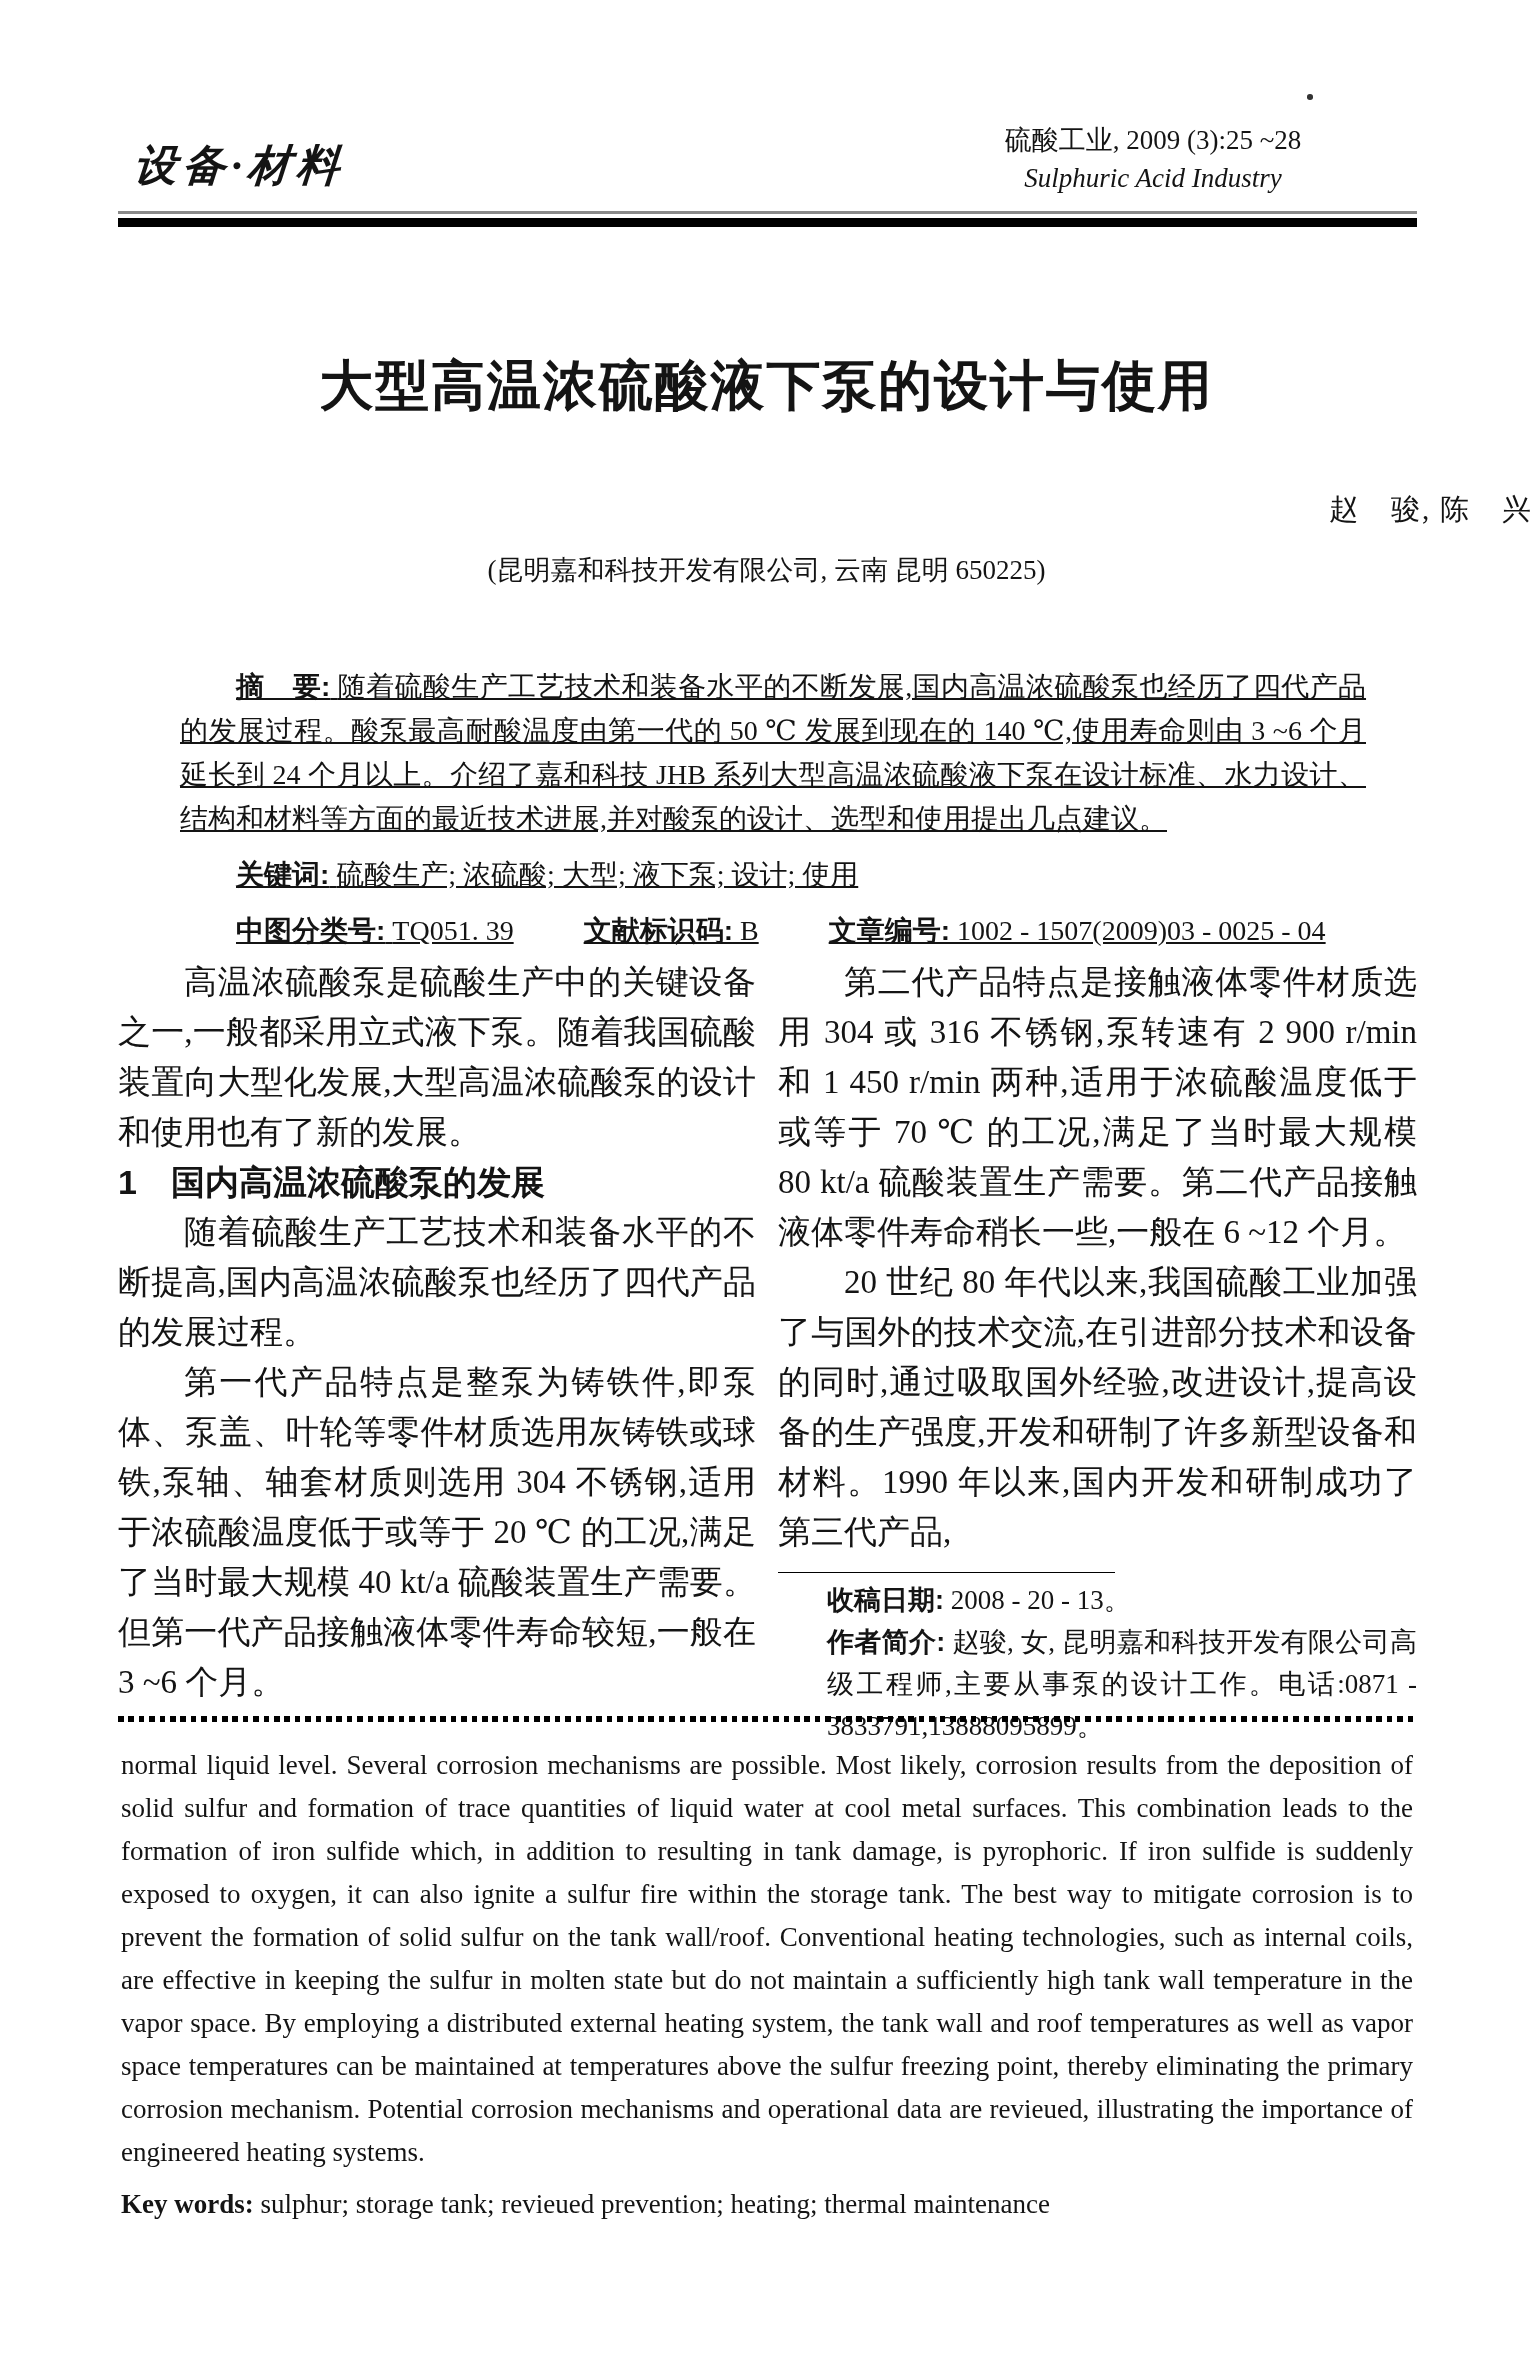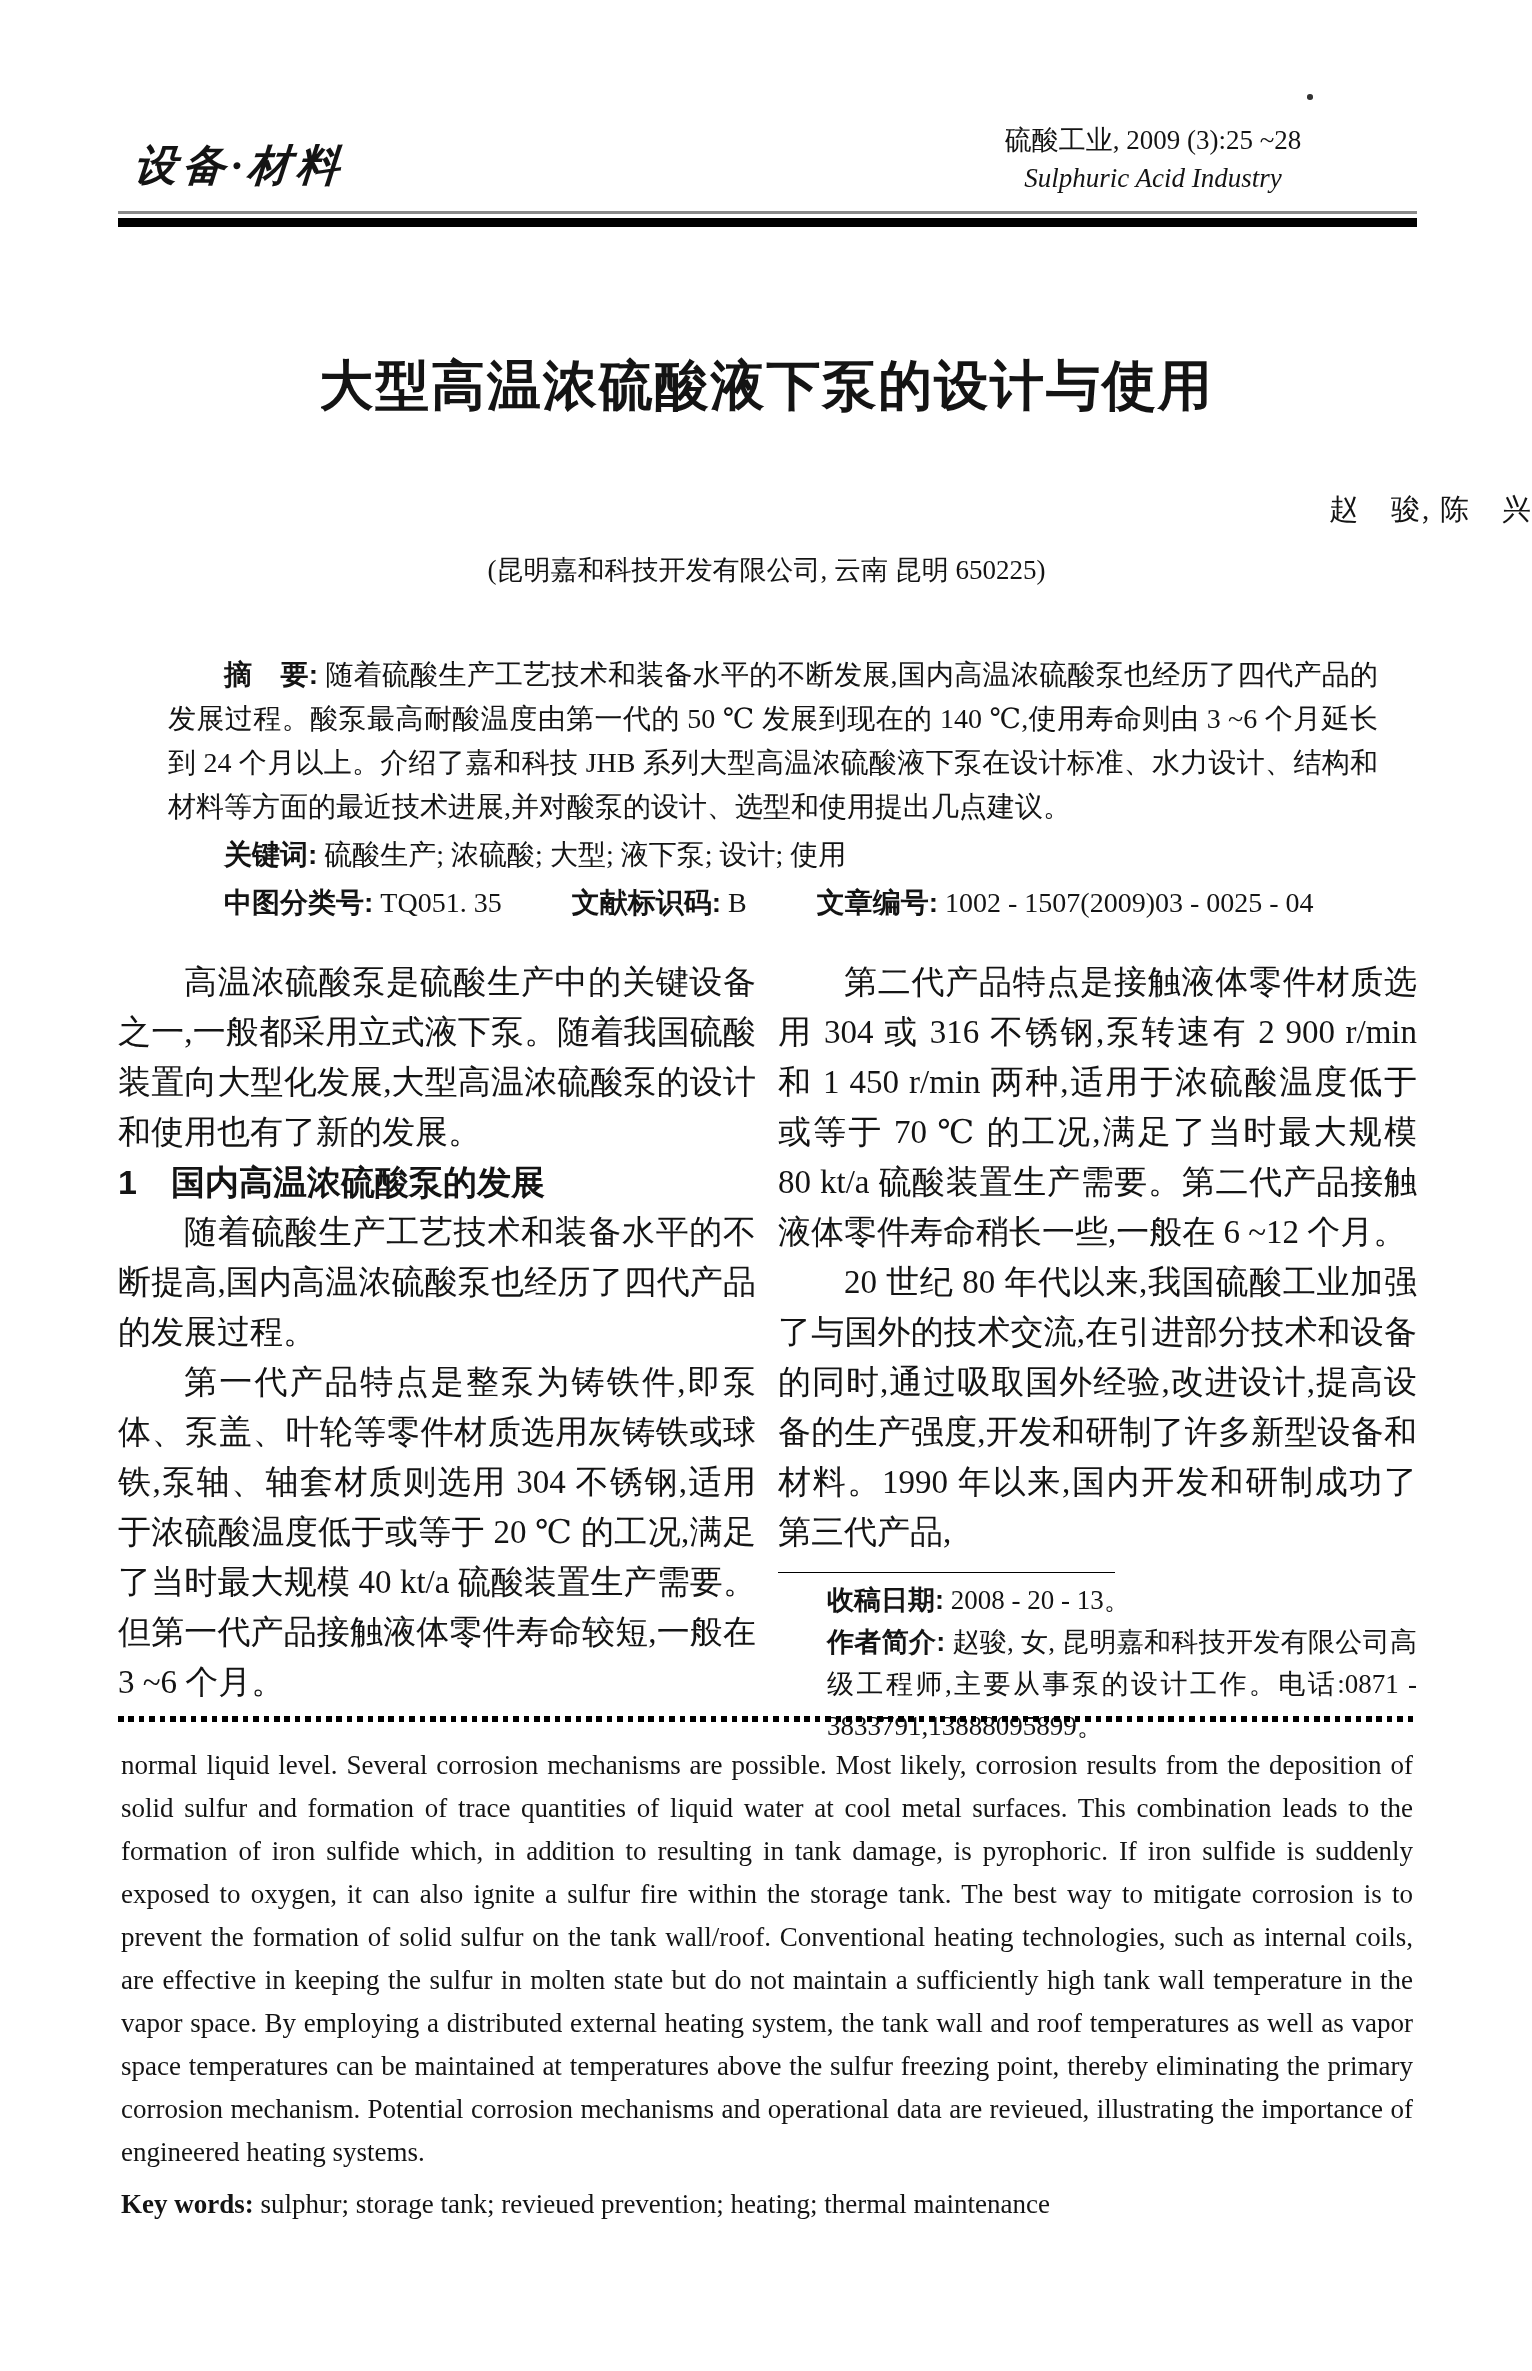--- a/index.html
+++ b/index.html
@@ -37,21 +37,21 @@
   }
   .affiliation{
     position:absolute;left:0;top:552px;width:100%;
     text-align:center;font-size:27px;
   }
   
   .abs-wrap{
     position:absolute;left:168px;top:653px;width:1210px;
     font-size:28px;line-height:44px;text-align:justify;
   }
-  .abs-wrap p{margin:0;}
+  .abs-wrap p{margin:12px;text-decoration:underline;}
   .abs-p{text-indent:2em;}
   .kw-p{text-indent:2em;margin-top:3.8px !important;}
   .meta-p{text-indent:2em;margin-top:3.8px !important;white-space:nowrap;}
   .lbl{font-family:"Liberation Sans","DejaVu Sans",sans-serif;font-weight:bold;}
   .meta-gap{display:inline-block;width:70px;}
   
   .columns{position:absolute;left:118px;top:957px;width:1299px;}
   .col{position:absolute;top:0;font-size:33px;line-height:50px;text-align:justify;}
   .col-left{left:0;width:638px;}
   .col-right{left:660px;width:639px;}
@@ -92,21 +92,21 @@
   <div class="rule-thick"></div>
   <div class="dot-artifact" style="left:1307px;top:94px;"></div>
 
   <div class="title">大型高温浓硫酸液下泵的设计与使用</div>
   <div class="authors">赵　骏, 陈　兴</div>
   <div class="affiliation">(昆明嘉和科技开发有限公司, 云南 昆明 650225)</div>
 
   <div class="abs-wrap">
     <p class="abs-p"><span class="lbl">摘　要:</span> <span>随着硫酸生产工艺技术和装备水平的不断发展,国内高温浓硫酸泵也经历了四代产品的发展过程。酸泵最高耐酸温度由第一代的 50 ℃ 发展到现在的 140 ℃,使用寿命则由 3 ~6 个月延长到 24 个月以上。介绍了嘉和科技 JHB 系列大型高温浓硫酸液下泵在设计标准、水力设计、结构和材料等方面的最近技术进展,并对酸泵的设计、选型和使用提出几点建议。</span></p>
     <p class="kw-p"><span class="lbl">关键词:</span> <span>硫酸生产; 浓硫酸; 大型; 液下泵; 设计; 使用</span></p>
-    <p class="meta-p"><span class="lbl">中图分类号:</span> <span>TQ051. 35</span><span class="meta-gap"></span><span class="lbl">文献标识码:</span> <span>B</span><span class="meta-gap"></span><span class="lbl">文章编号:</span> <span>1002 - 1507(2009)03 - 0025 - 04</span></p>
+    <p class="meta-p"><span class="lbl">中图分类号:</span> <span>TQ051. 39</span><span class="meta-gap"></span><span class="lbl">文献标识码:</span> <span>B</span><span class="meta-gap"></span><span class="lbl">文章编号:</span> <span>1002 - 1507(2009)03 - 0025 - 04</span></p>
   </div>
 
   <div class="columns">
     <div class="col col-left">
       <p>高温浓硫酸泵是硫酸生产中的关键设备之一,一般都采用立式液下泵。随着我国硫酸装置向大型化发展,大型高温浓硫酸泵的设计和使用也有了新的发展。</p>
       <p class="sec-heading">1　国内高温浓硫酸泵的发展</p>
       <p>随着硫酸生产工艺技术和装备水平的不断提高,国内高温浓硫酸泵也经历了四代产品的发展过程。</p>
       <p>第一代产品特点是整泵为铸铁件,即泵体、泵盖、叶轮等零件材质选用灰铸铁或球铁,泵轴、轴套材质则选用 304 不锈钢,适用于浓硫酸温度低于或等于 20 ℃ 的工况,满足了当时最大规模 40 kt/a 硫酸装置生产需要。但第一代产品接触液体零件寿命较短,一般在 3 ~6 个月。</p>
     </div>
     <div class="col col-right">

